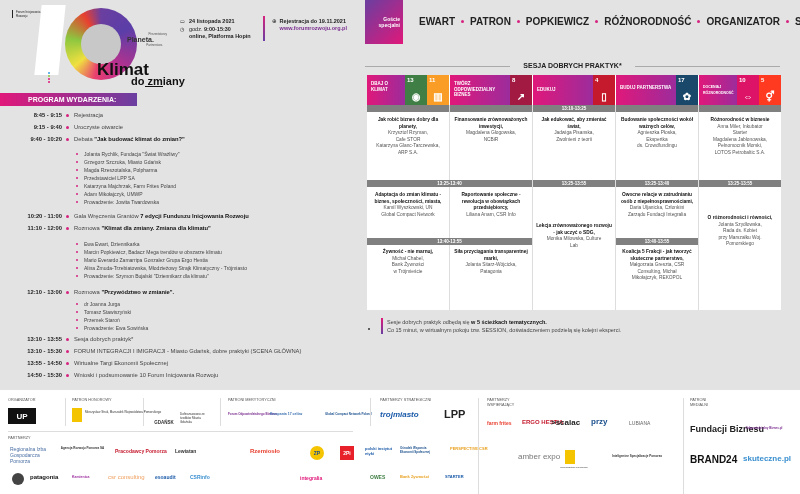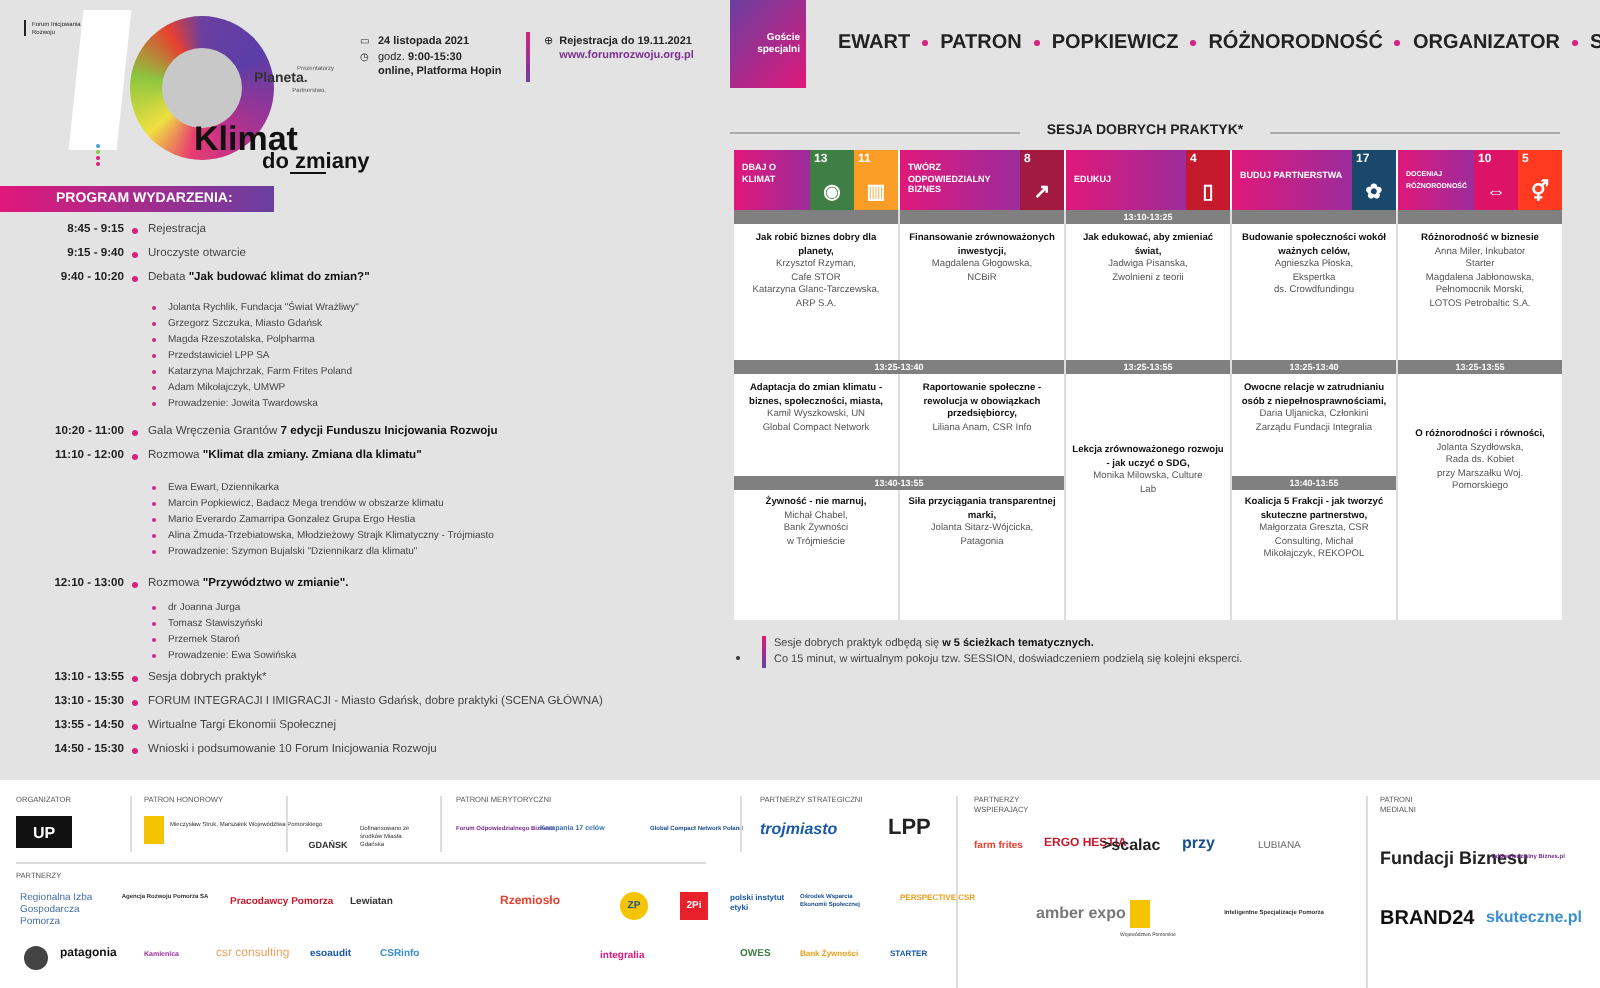--- a/index.html
+++ b/index.html
@@ -399,21 +399,21 @@
   <div class="logo" style="left:380px;top:20px;font-size:8px;font-style:italic;color:#1a5aa8">trojmiasto</div>
   <div class="logo" style="left:444px;top:18px;font-size:11px;color:#222">LPP</div>
   <div class="sp-sep" style="left:478px;top:8px;height:96px"></div>
 
   <div class="sp-label" style="left:487px;top:8px;width:30px">PARTNERZY WSPIERAJĄCY</div>
   <div class="logo" style="left:487px;top:30px;font-size:5px;color:#e84030">farm frites</div>
   <div class="logo" style="left:522px;top:29px;font-size:6px;color:#c5192d">ERGO HESTIA</div>
   <div class="logo" style="left:551px;top:28px;font-size:8px;color:#222">&gt;scalac</div>
   <div class="logo" style="left:591px;top:27px;font-size:8px;color:#1a4f8c">przy</div>
   <div class="logo" style="left:629px;top:30px;font-size:5px;color:#666;font-weight:normal">LUBIANA</div>
-  <div class="logo" style="left:518px;top:62px;font-size:8px;color:#777;font-weight:bold">amber expo</div>
+  <div class="logo" style="left:518px;top:62px;font-size:8px;color:#777;font-weight:normal">amber expo</div>
   <div class="logo" style="left:565px;top:60px;width:10px;height:14px;background:#f5c400"></div>
   <div class="logo" style="left:560px;top:76px;font-size:2.5px;color:#333;font-weight:normal">Województwo Pomorskie</div>
   <div class="logo" style="left:612px;top:64px;font-size:3px;color:#333;white-space:normal;width:50px">Inteligentne Specjalizacje Pomorza</div>
   <div class="sp-sep" style="left:683px;top:8px;height:96px"></div>
 
   <div class="sp-label" style="left:690px;top:8px;width:30px">PATRONI MEDIALNI</div>
   <div class="logo" style="left:690px;top:34px;font-size:9px;color:#222">Fundacji Biznesu</div>
   <div class="logo" style="left:744px;top:36px;font-size:3px;color:#7a2e8f;white-space:normal;width:40px">Odpowiedzialny Biznes.pl</div>
   <div class="logo" style="left:690px;top:64px;font-size:10px;color:#111">BRAND24</div>
   <div class="logo" style="left:743px;top:64px;font-size:8px;color:#3a8fd0">skuteczne.pl</div>

